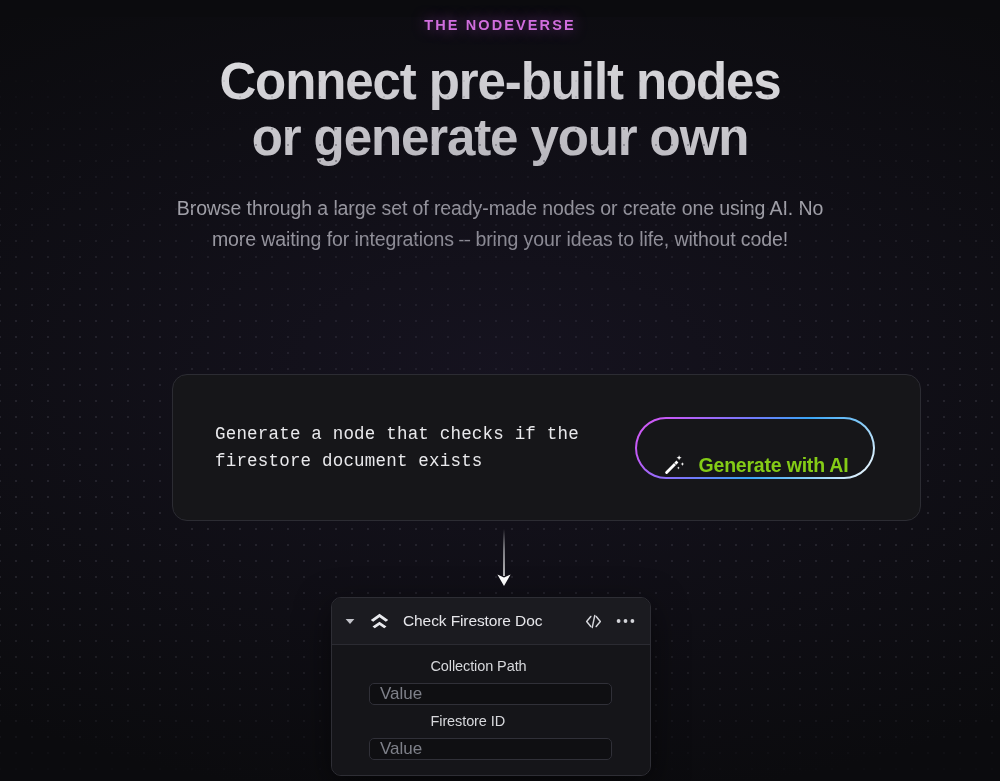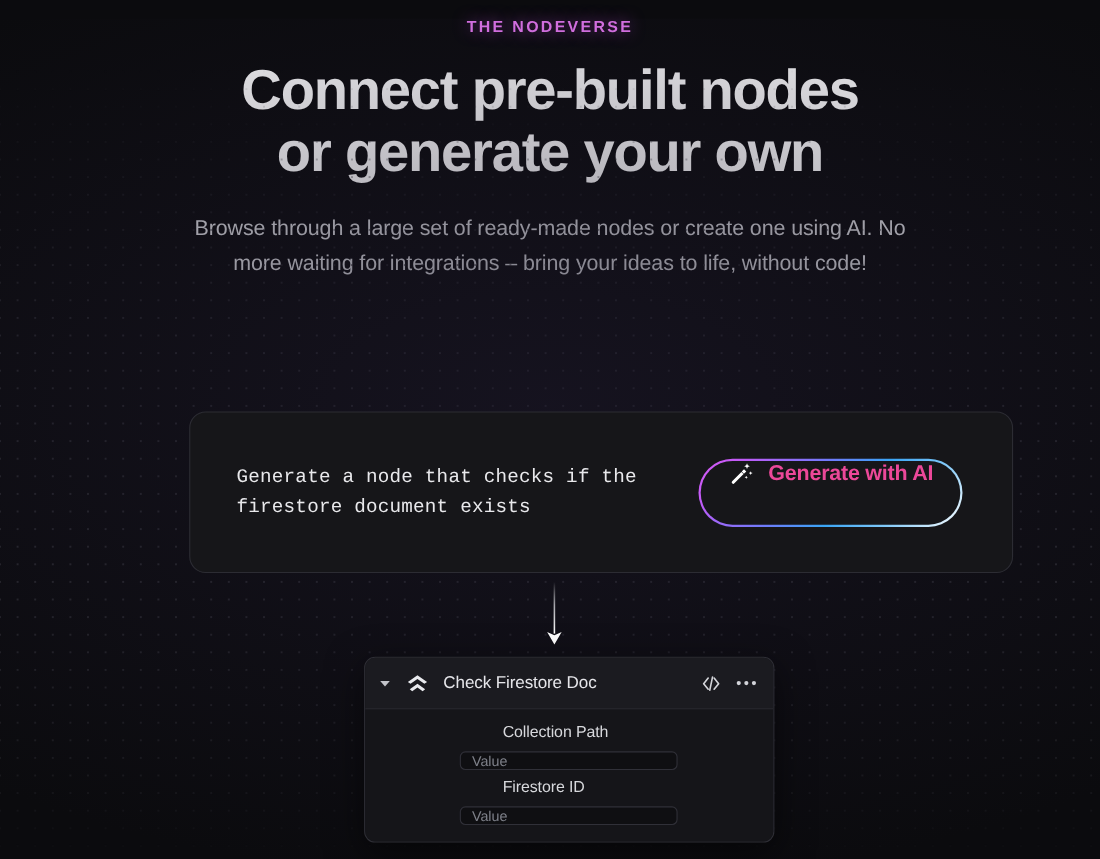--- a/index.html
+++ b/index.html
@@ -109,43 +109,43 @@
     background:linear-gradient(135deg,
         #d95af5 0%, #bf5bf7 14%, #6f7bfb 40%,
         #3aa5f5 58%, #7fc8f8 76%, #ffffff 100%);
     flex:none;
   }
   .gen-btn {
     width:100%; height:100%;
     border-radius:29px;
     background:#161619;
     border:none;
-    display:flex; align-items:flex-start; justify-content:center;
+    display:flex; align-items:flex-end; justify-content:center;
     gap:13px;
     cursor:pointer;
-    color:#ec4899;
+    color:#84cc16;
     font-family:"Liberation Sans", sans-serif;
     font-size:19.5px;
     font-weight:bold;
     letter-spacing:-.2px;
   }
   .wand-icon { width:24px; height:24px; flex:none; display:block; }
 
   
   .connector {
     position:absolute;
     left:492px; top:512px;
     width:24px; height:58px;
   }
 
   
   .node-card {
     position:absolute;
     left:331px; top:580px;
-    width:373px;
+    width:320px;
     background:#151519;
     border:1px solid #2e2e35;
     border-radius:10px;
     overflow:hidden;
     box-shadow:0 10px 34px rgba(0,0,0,.5);
   }
   .node-header {
     display:flex; align-items:center;
     height:47px;
     padding:0 14px 0 11px;
@@ -183,21 +183,21 @@
     letter-spacing:-.1px;
   }
   .field-input {
     flex:1; height:28px;
     background:#0f0f12;
     border:1px solid #303038;
     border-radius:5px;
     padding:0 10px;
     color:#7dd3fc;
     font-family:"Liberation Sans", sans-serif;
-    font-size:13px;
+    font-size:17px;
     outline:none;
   }
   .field-input::placeholder { color:#7e8089; }
 </style>
 </head>
 <body>
 
 <div id="page">
 
   <div id="bg-dots"></div>

